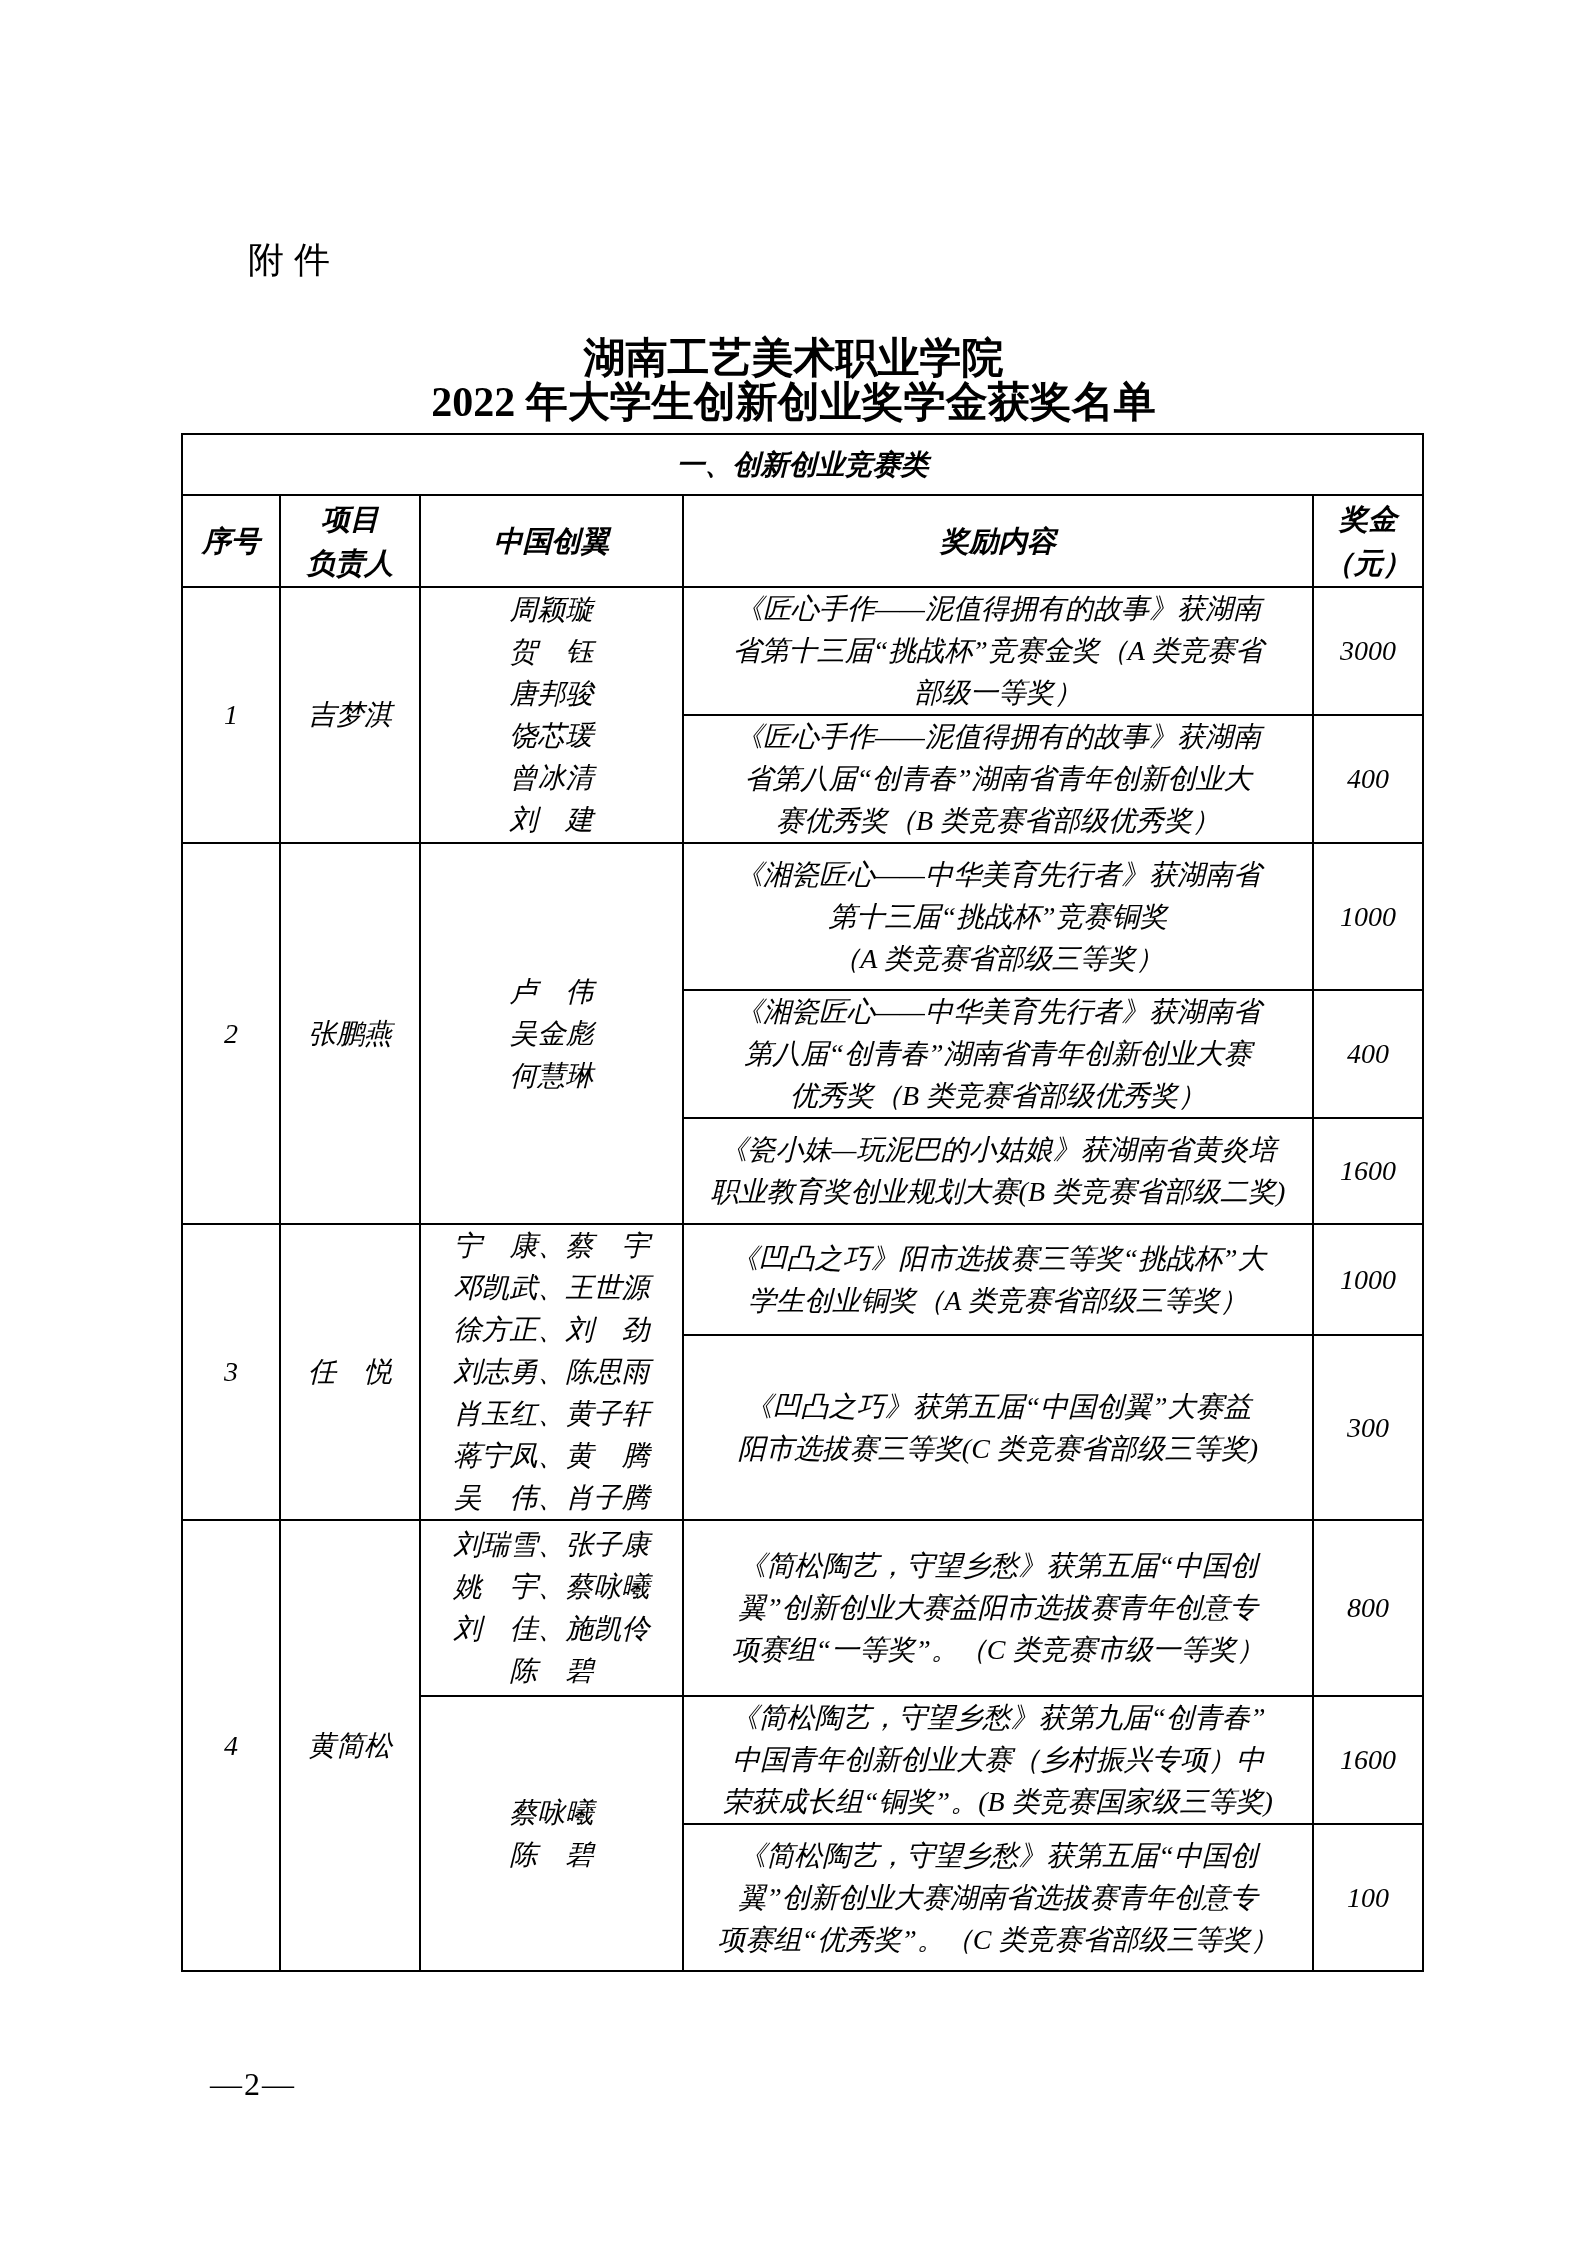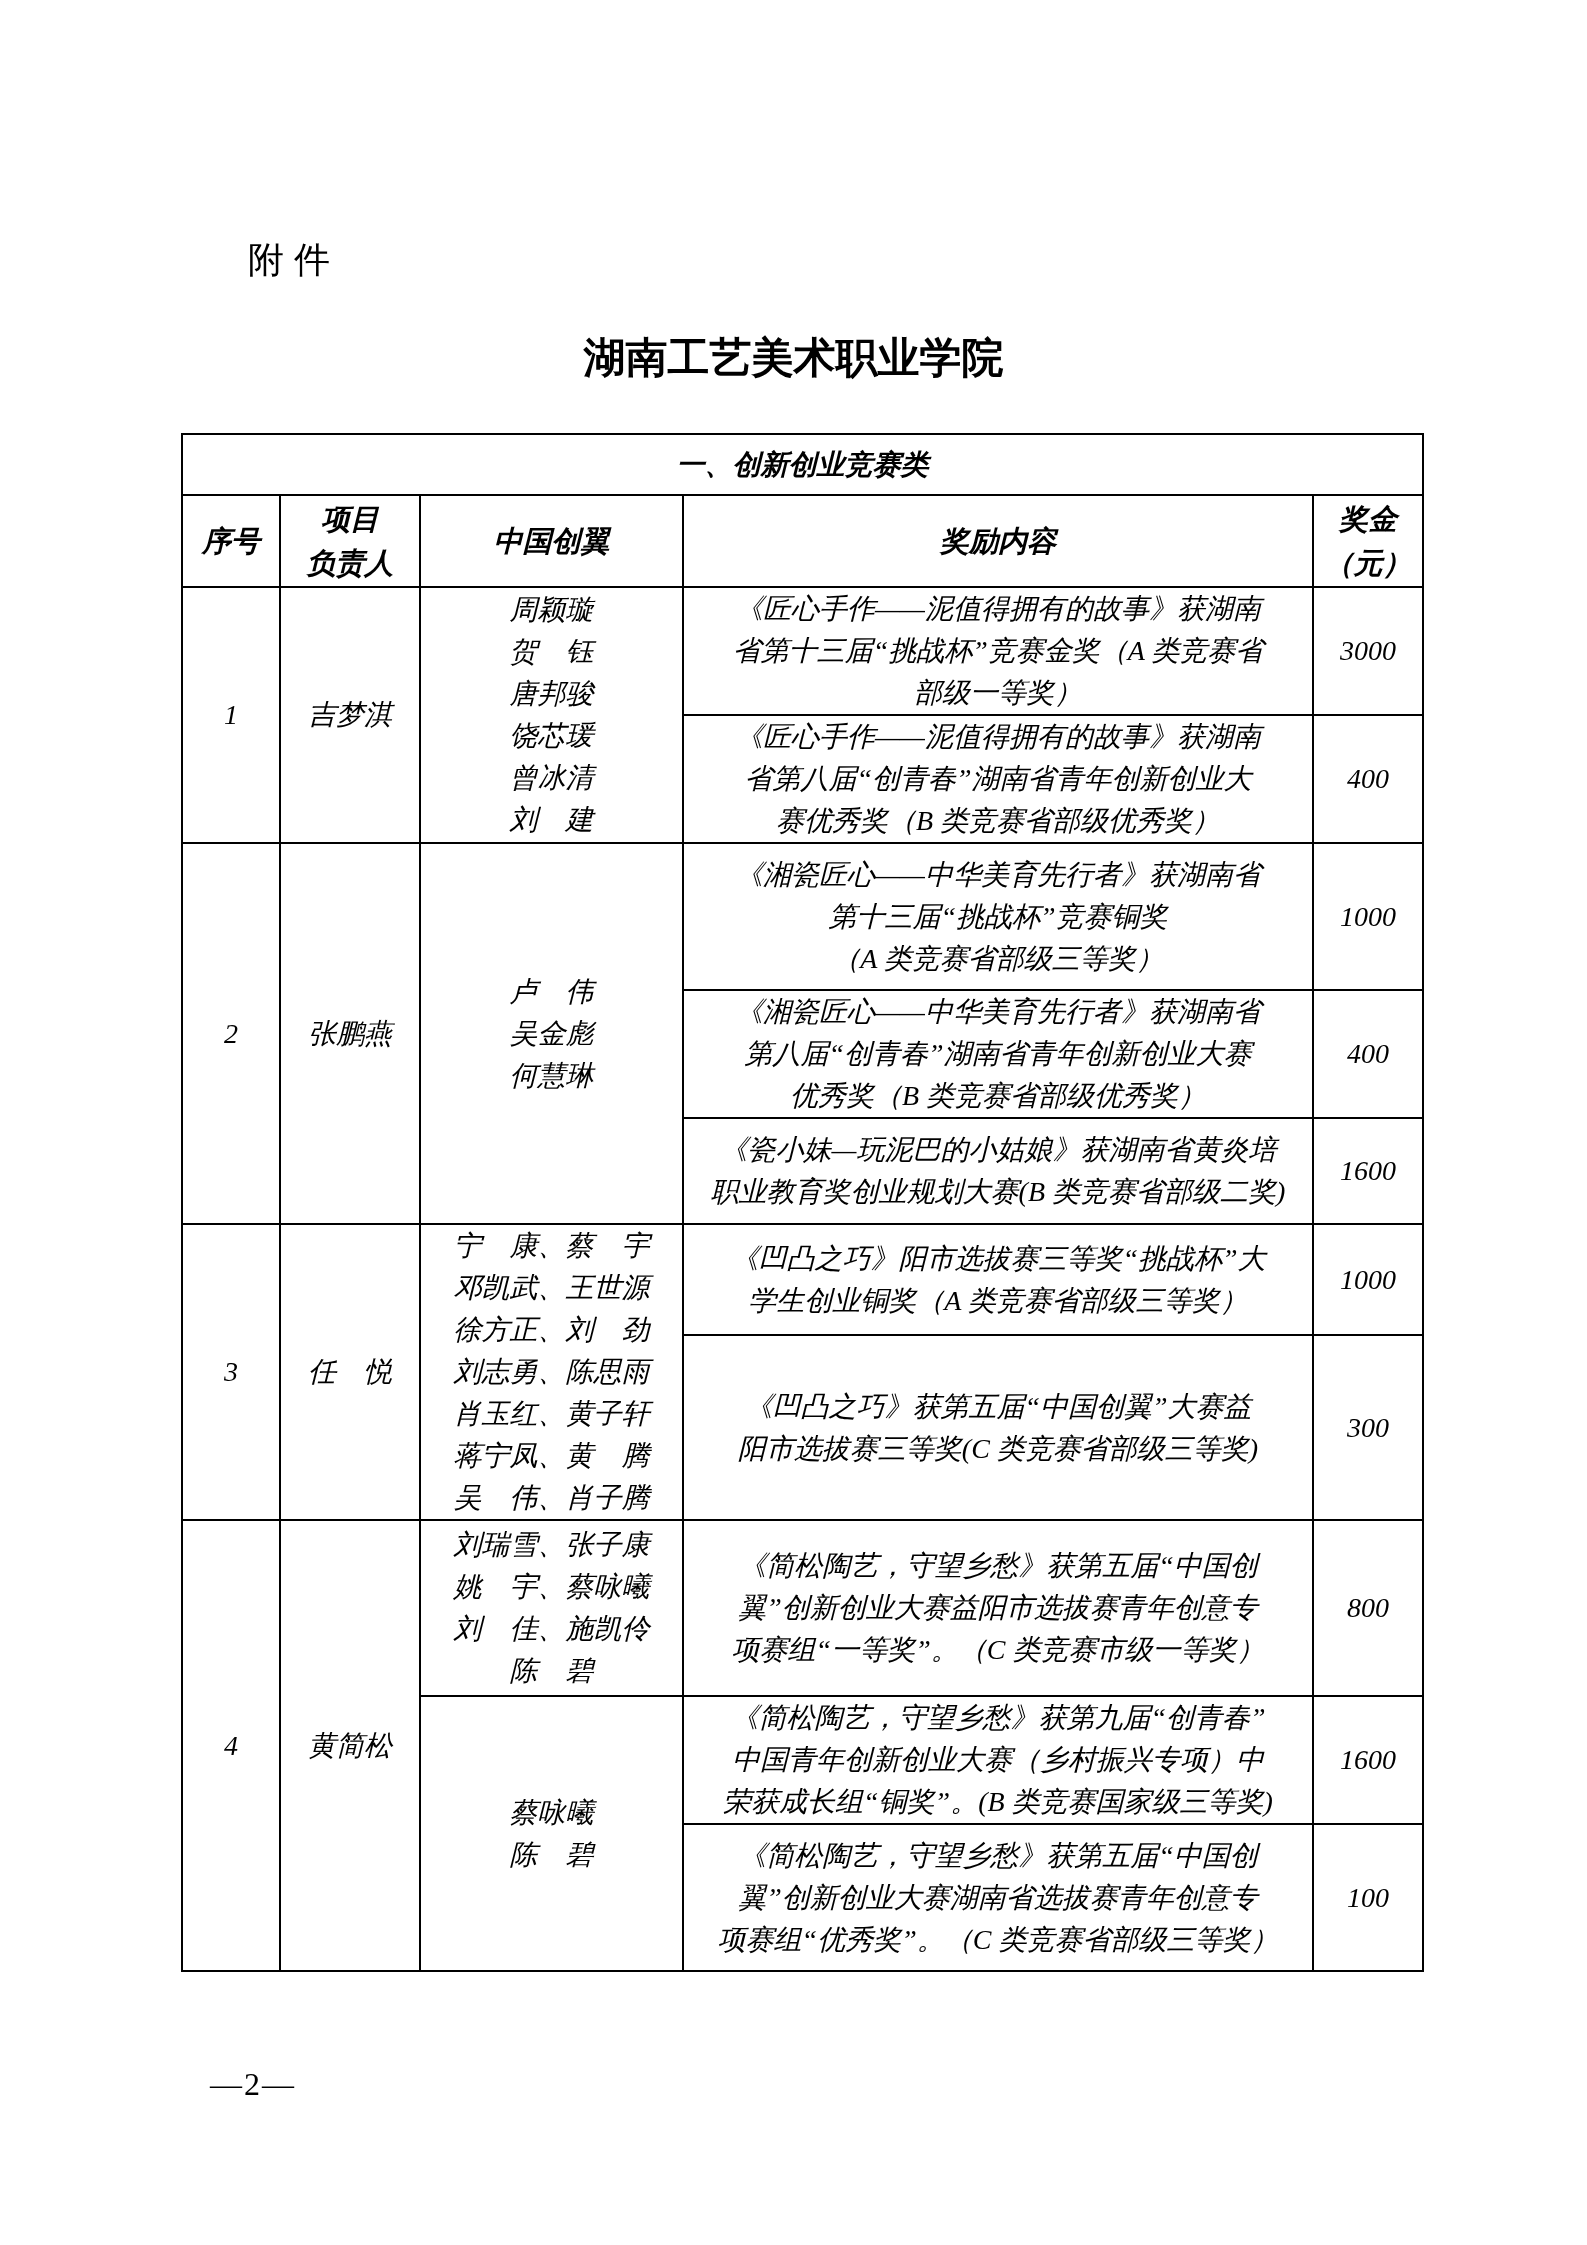--- a/index.html
+++ b/index.html
@@ -78,20 +78,21 @@
   }
 </style>
 </head>
 <body>
 
 <div class="page">
 
   <div class="attachment">附件</div>
 
   <div class="title title1">湖南工艺美术职业学院</div>
+  <div class="title title2">2022 年大学生创新创业奖学金获奖名单</div>
 
   <table class="awards">
     <colgroup>
       <col style="width:98px">
       <col style="width:140px">
       <col style="width:263px">
       <col style="width:630px">
       <col style="width:110px">
     </colgroup>
 

